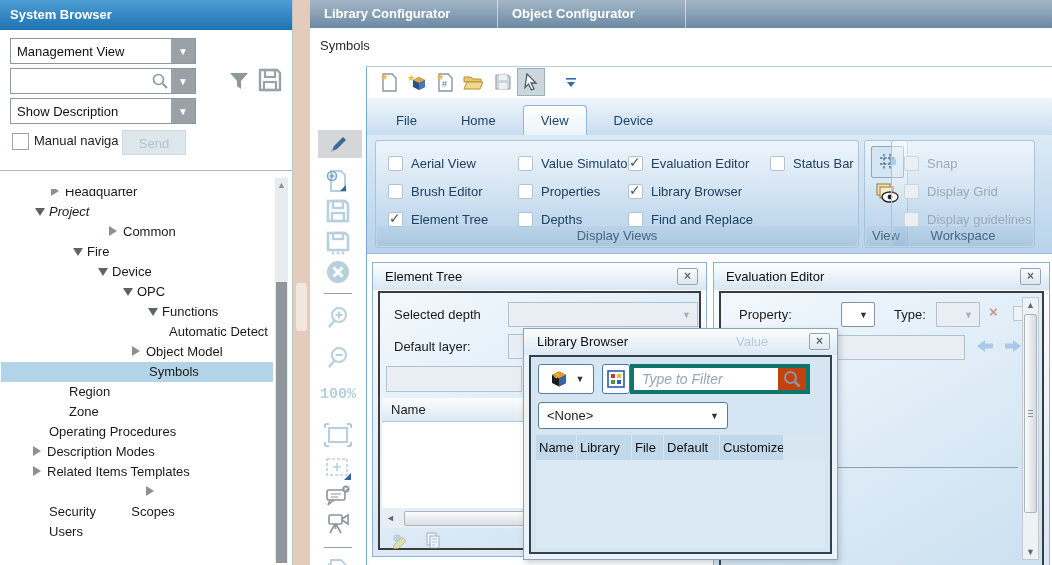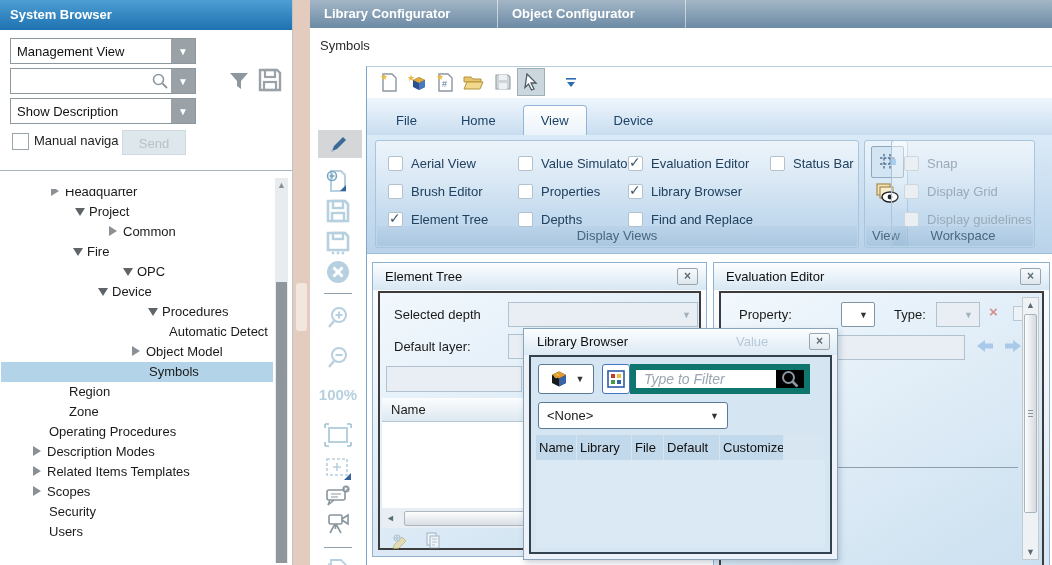--- a/index.html
+++ b/index.html
@@ -42,21 +42,21 @@
   #splitter .handle{position:absolute;left:3px;top:283px;width:11px;height:48px;background:#f2e7de;border-radius:3px;}
   
   #top-tabs{position:absolute;left:310px;top:0;right:0;height:28px;display:flex;}
   .top-tab{height:28px;line-height:28px;padding-left:14px;color:#fff;font-weight:bold;box-sizing:border-box;
            background:linear-gradient(180deg,#a3b6c6,#6c8aa4);border-right:1px solid rgba(255,255,255,.55);}
   .top-tab.active{background:linear-gradient(180deg,#585f65,#30353a);border-right:none;}
   .top-tab-fill{flex:1;background:linear-gradient(180deg,#a3b6c6,#6c8aa4);}
   #breadcrumb{position:absolute;left:320px;top:38px;color:#2b2b2b;}
   
   #left-toolbar{position:absolute;left:310px;top:60px;width:56px;bottom:0;background:#fff;}
-  .lt-item{position:absolute;left:0;width:56px;display:flex;justify-content:center;}
+  .lt-item{position:absolute;left:0;width:56px;display:flex;justify-content:center;font-family:Liberation Mono, monospace;}
   .lt-sel{position:absolute;left:8px;top:70px;width:44px;height:28px;background:#d4d6d7;}
   .lt-sep{position:absolute;left:14px;width:28px;border-top:1px solid #90a0aa;}
   .zoom-label{color:#b7d0df;font-weight:bold;font-size:15px;}
   
   #editor-window{position:absolute;left:366px;top:66px;right:0;bottom:0;background:#fff;
                  border-left:1px solid #7ba7cc;border-top:1px solid #b8cede;box-sizing:border-box;}
   #qat{position:absolute;left:0;top:0;right:0;height:31px;background:#fff;}
   .qat-ico{position:absolute;top:3px;width:24px;height:24px;display:flex;align-items:center;justify-content:center;}
   .qat-sel{position:absolute;left:150px;top:1px;width:28px;height:28px;background:#ccd7dd;border:1px solid #9db0ba;box-sizing:border-box;}
   #ribbon-tabs{position:absolute;left:0;top:31px;right:0;height:37px;
@@ -105,21 +105,21 @@
                    border:1px solid #aab6c0;border-radius:2px;}
   
   #lb-window{position:absolute;left:523px;top:328px;width:315px;height:232px;background:#edf3f9;
              border:1px solid #8aa4bc;box-shadow:2px 3px 6px rgba(60,80,100,.25);box-sizing:border-box;z-index:6;}
   .lb-title{height:26px;line-height:26px;padding-left:13px;color:#101010;
             background:linear-gradient(180deg,#fbfdfe,#dce9f4);position:relative;}
   .ghost-value{position:absolute;left:212px;top:0;color:#b6c9da;}
   .lb-inner{position:absolute;left:5px;right:5px;top:26px;bottom:5px;border:2px solid #33424f;background:#d5e5f2;box-sizing:border-box;}
   .lb-btn{background:#fff;border:1px solid #5a7a96;border-radius:3px;box-sizing:border-box;
           display:flex;align-items:center;justify-content:center;}
-  .lb-filter{position:absolute;left:99px;top:7px;width:180px;height:30px;background:#000000;border:6px solid #0f766e;
+  .lb-filter{position:absolute;left:99px;top:7px;width:180px;height:30px;background:#c2410c;border:4px solid #0f766e;
              box-sizing:border-box;display:flex;align-items:center;}
   .lb-filter input{flex:1;border:none;outline:none;height:100%;padding:0 8px;font:inherit;font-style:italic;
                    font-size:14px;color:#444;min-width:0;}
   .lb-filter input::placeholder{color:#9aa6b2;font-style:italic;}
   #lb-header{position:absolute;left:5px;top:78px;display:flex;}
   .lb-col{height:25px;line-height:25px;padding-left:3px;background:#c2d9ec;margin-right:1px;
           box-sizing:border-box;overflow:hidden;white-space:nowrap;color:#101010;}
   .lb-col.empty{background:#d8e6f2;}
   .lb-body{position:absolute;left:5px;right:5px;top:103px;bottom:4px;background:#dbe9f5;}
   .ico{display:inline-flex;align-items:center;justify-content:center;}
@@ -170,43 +170,43 @@
     <span class="manual-label">Manual naviga</span>
     <div class="send-btn">Send</div>
 
     <div class="sb-divider"></div>
 
     <div id="sb-tree">
         <div class="tree-row" style="padding-left: 50px; margin-top: -7px;">
           <span class="tree-arrow col"></span>
           <span>Headquarter</span>
         </div>
-        <div class="tree-row" style="padding-left: 74px;">
+        <div class="tree-row" style="padding-left: 34px; font-style: italic;">
           <span class="tree-arrow exp"></span>
           <span>Project</span>
         </div>
         <div class="tree-row" style="padding-left: 72px; margin-left: 36px;">
           <span class="tree-arrow col"></span>
           <span>Common</span>
         </div>
         <div class="tree-row" style="padding-left: 72px;">
           <span class="tree-arrow exp"></span>
           <span>Fire</span>
         </div>
+        <div class="tree-row" style="padding-left: 97px;">
+          <span class="tree-arrow exp"></span>
+          <span>Device</span>
+        </div>
         <div class="tree-row" style="padding-left: 122px;">
           <span class="tree-arrow exp"></span>
           <span>OPC</span>
         </div>
-        <div class="tree-row" style="padding-left: 97px;">
-          <span class="tree-arrow exp"></span>
-          <span>Device</span>
-        </div>
         <div class="tree-row" style="padding-left: 147px;">
           <span class="tree-arrow exp"></span>
-          <span>Procedures</span>
+          <span>Functions</span>
         </div>
         <div class="tree-row" style="padding-left: 168px;">
           <span>Automatic Detect</span>
         </div>
         <div class="tree-row" style="padding-left: 131px;">
           <span class="tree-arrow col"></span>
           <span>Object Model</span>
         </div>
         <div class="tree-row selected" style="padding-left: 148px;">
           <span>Symbols</span>
@@ -221,21 +221,21 @@
           <span>Operating Procedures</span>
         </div>
         <div class="tree-row" style="padding-left: 32px;">
           <span class="tree-arrow col"></span>
           <span>Description Modes</span>
         </div>
         <div class="tree-row" style="padding-left: 32px;">
           <span class="tree-arrow col"></span>
           <span>Related Items Templates</span>
         </div>
-        <div class="tree-row" style="padding-left: 32px;">
+        <div class="tree-row" style="padding-left: 32px; flex-direction: column;">
           <span class="tree-arrow col"></span>
           <span>Scopes</span>
         </div>
         <div class="tree-row" style="padding-left: 48px;">
           <span>Security</span>
         </div>
         <div class="tree-row" style="padding-left: 48px;">
           <span>Users</span>
         </div>
       </div>

